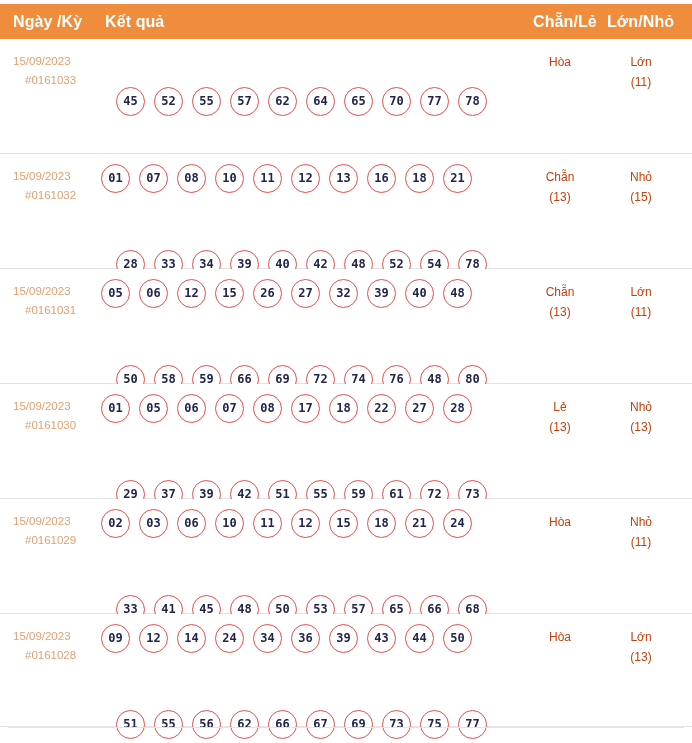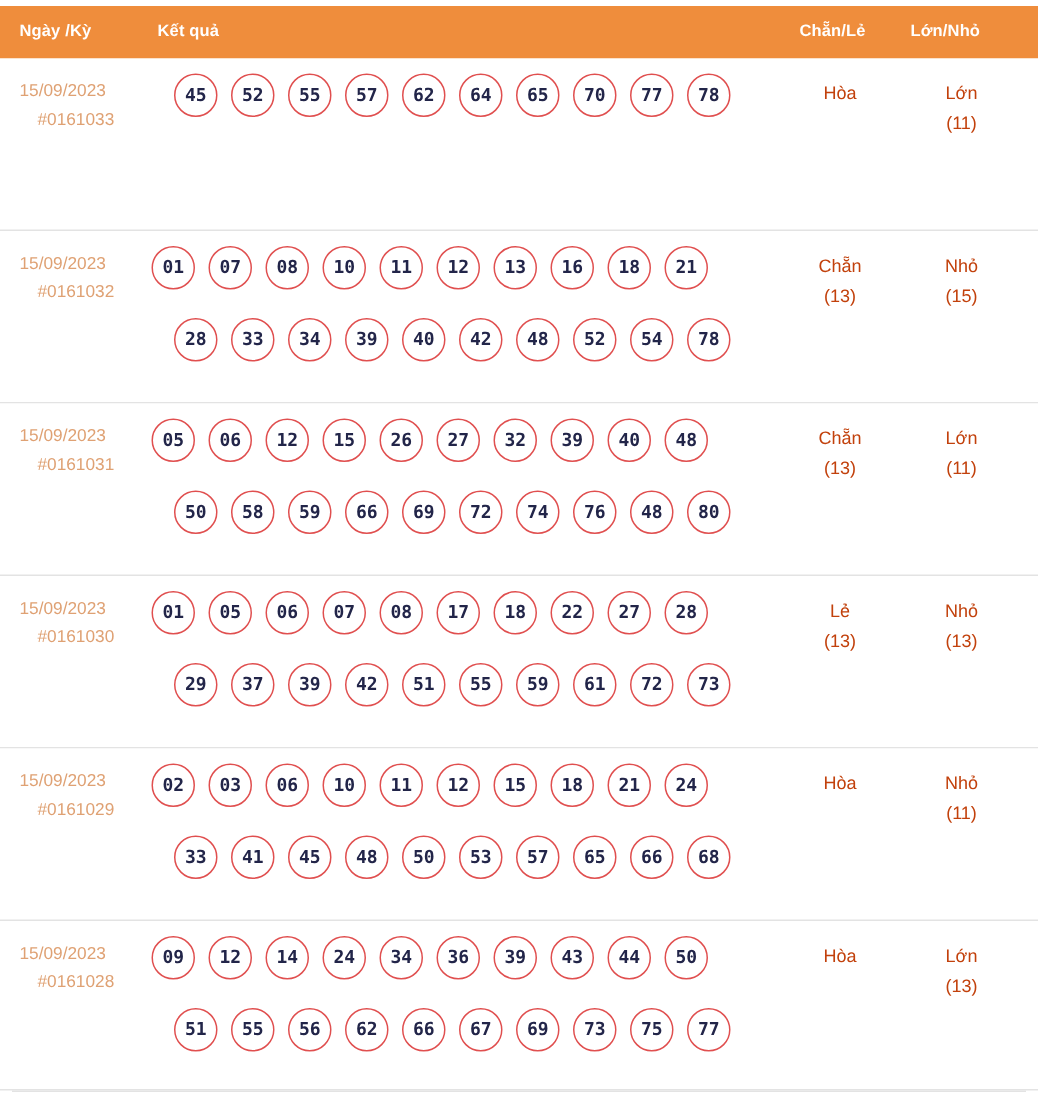--- a/index.html
+++ b/index.html
@@ -27,21 +27,21 @@
     height: 35px;
     background: #ef8d3c;
     display: block;
   }
   .th {
     position: absolute;
     top: 0;
     height: 35px;
     line-height: 35px;
     color: #ffffff;
-    font-size: 11px;
+    font-size: 16px;
     font-weight: bold;
     white-space: nowrap;
     letter-spacing: 0.1px;
   }
   .th-date   { left: 13px; }
   .th-result { left: 105px; }
   .th-parity { left: 533px; }
   .th-size   { left: 607px; }
 
   
@@ -78,21 +78,21 @@
     position: absolute;
     left: 101px;
     top: 10px;
     width: 420px;
   }
   .num-line {
     display: block;
     height: 48px;
     white-space: nowrap;
   }
-  .num-line.line2 { padding-left: 15px; }
+  .num-line.line2 { padding-left: 15px; margin-top: 38px; }
   .ball {
     display: inline-block;
     width: 29px;
     height: 29px;
     line-height: 27px;
     margin-right: 9px;
     border: 1.4px solid #e04f4f;
     border-radius: 50%;
     text-align: center;
     color: #222549;

